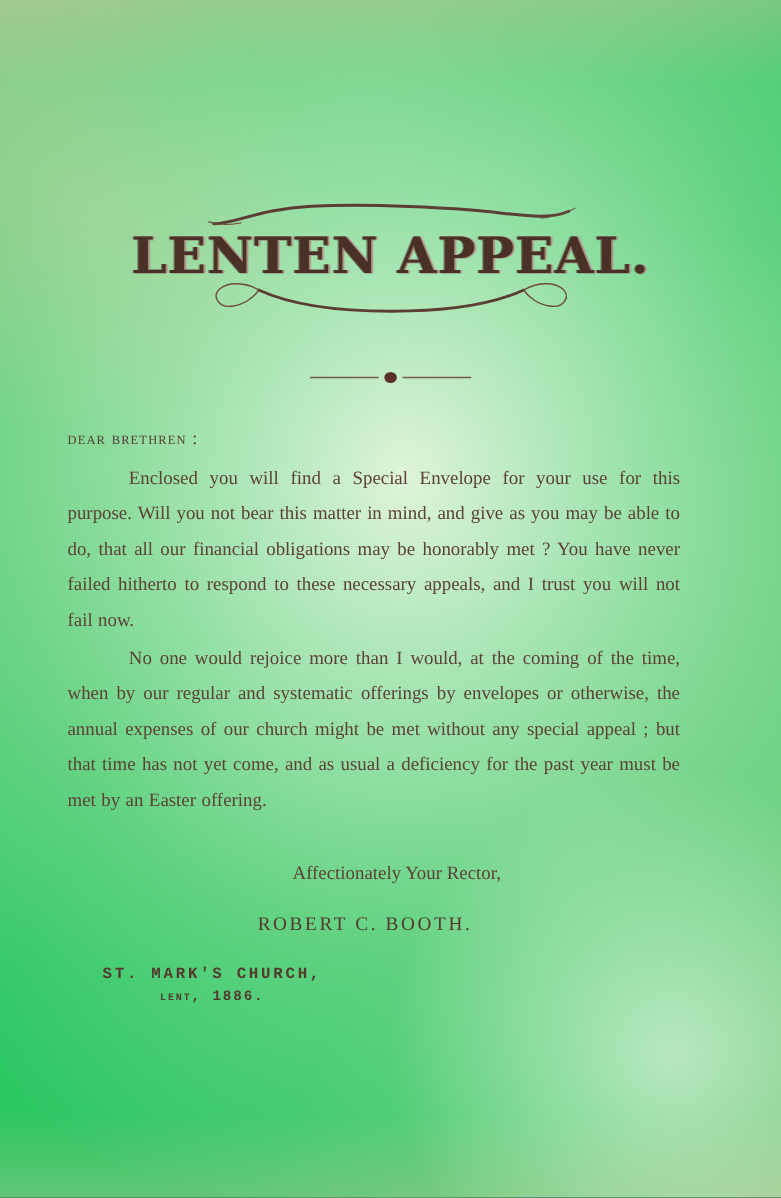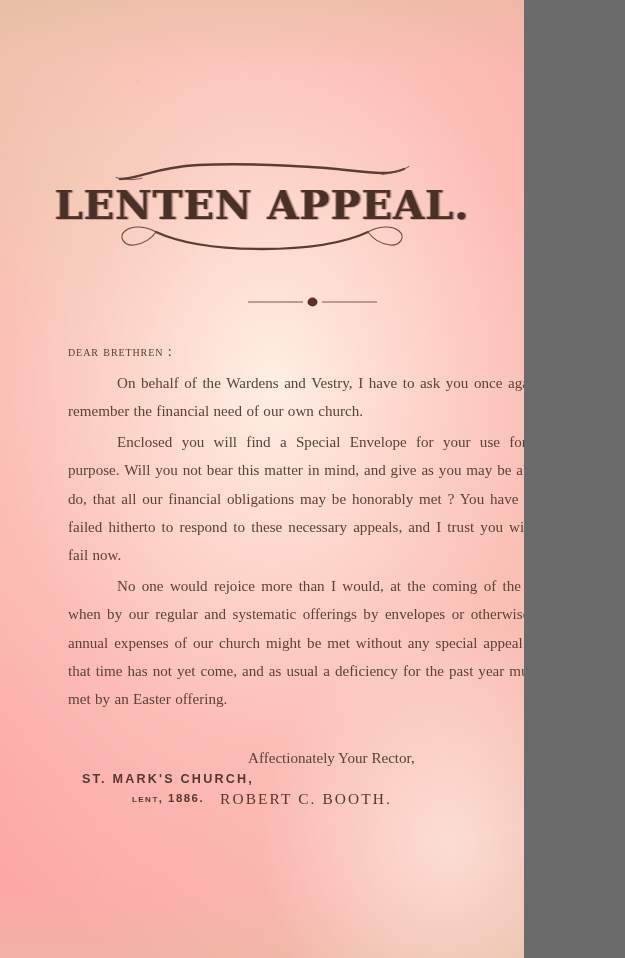--- a/index.html
+++ b/index.html
@@ -4,24 +4,24 @@
 <title>Lenten Appeal</title>
 <style>
   html, body {
     margin: 0;
     padding: 0;
     background: #6b6b6b;
   }
 
   .page {
     position: relative;
-    width: 524px;
+    width: 625px;
     height: 958px;
     overflow: hidden;
-    background: #fca5a5;
+    background: #22c55e;
     font-family: "Liberation Serif", "DejaVu Serif", serif;
     color: #5a4034;
   }
 
   
   .paper-tint {
     position: absolute;
     inset: 0;
     pointer-events: none;
   }
@@ -100,21 +100,21 @@
     position: absolute;
     left: 0;
     right: 0;
     top: 293px;
     height: 18px;
   }
 
   
   .letter {
     position: absolute;
-    left: 68px;
+    left: 54px;
     top: 343px;
     width: 490px;
   }
 
   .salutation {
     margin: 0 0 9px 0;
     font-size: 14.5px;
     letter-spacing: 0.9px;
     font-variant: small-caps;
     text-transform: lowercase;
@@ -151,29 +151,29 @@
 
   
   .imprint {
     position: absolute;
     left: 82px;
     top: 772px;
     text-align: center;
   }
   .imprint-church {
     margin: 0;
-    font-family: Liberation Sans, sans-serif;
+    font-family: Liberation Mono, monospace;
     font-size: 12.6px;
     font-weight: 700;
     letter-spacing: 2.2px;
     color: #54392e;
   }
   .imprint-date {
     margin: 6px 0 0 0;
-    font-family: Liberation Sans, sans-serif;
+    font-family: Liberation Mono, monospace;
     font-size: 11.4px;
     font-weight: 700;
     letter-spacing: 1.5px;
     font-variant: small-caps;
     text-transform: lowercase;
     color: #54392e;
   }
 
   
   .speck {
@@ -215,21 +215,20 @@
       <line x1="248" y1="9" x2="303" y2="9" stroke="#7a5a4a" stroke-width="1.1"></line>
       <line x1="322" y1="9" x2="377" y2="9" stroke="#7a5a4a" stroke-width="1.1"></line>
       <ellipse cx="312.5" cy="9" rx="5" ry="4.4" fill="#5c3228"></ellipse>
     </svg>
   </div>
 
   <div class="letter">
 
     <p class="salutation">Dear Brethren :</p>
 
-    <p class="body-par">On behalf of the Wardens and Vestry, I have to ask you once again to remember the financial need of our own church.</p>
 
     <p class="body-par">Enclosed you will find a Special Envelope for your use for this purpose.  Will you not bear this matter in mind, and give as you may be able to do, that all our financial obligations may be honorably met ? You have never failed hitherto to respond to these necessary appeals, and I trust you will not fail now.</p>
 
     <p class="body-par">No one would rejoice more than I would, at the coming of the time, when by our regular and systematic offerings by envelopes or otherwise, the annual expenses of our church might be met without any special appeal ; but that time has not yet come, and as usual a deficiency for the past year must be met by an Easter offering.</p>
 
     <p class="closing">Affectionately Your Rector,</p>
 
     <p class="signature">ROBERT C. BOOTH.</p>
   </div>
 

